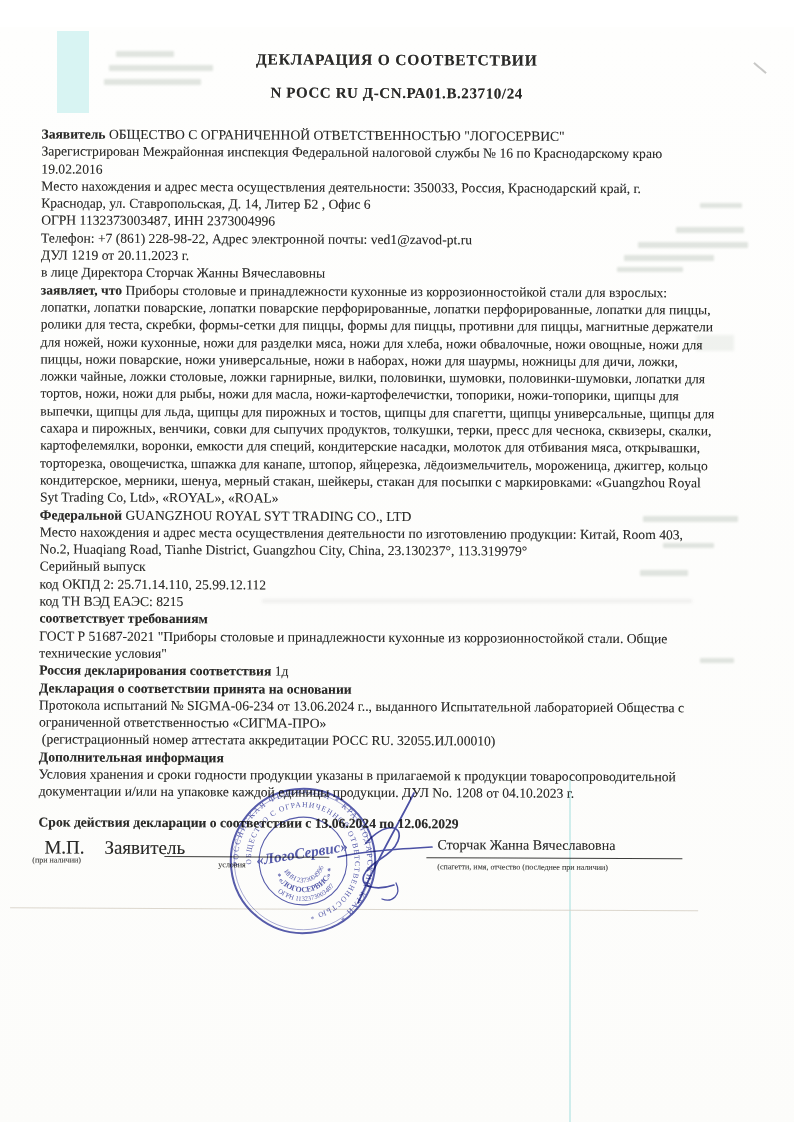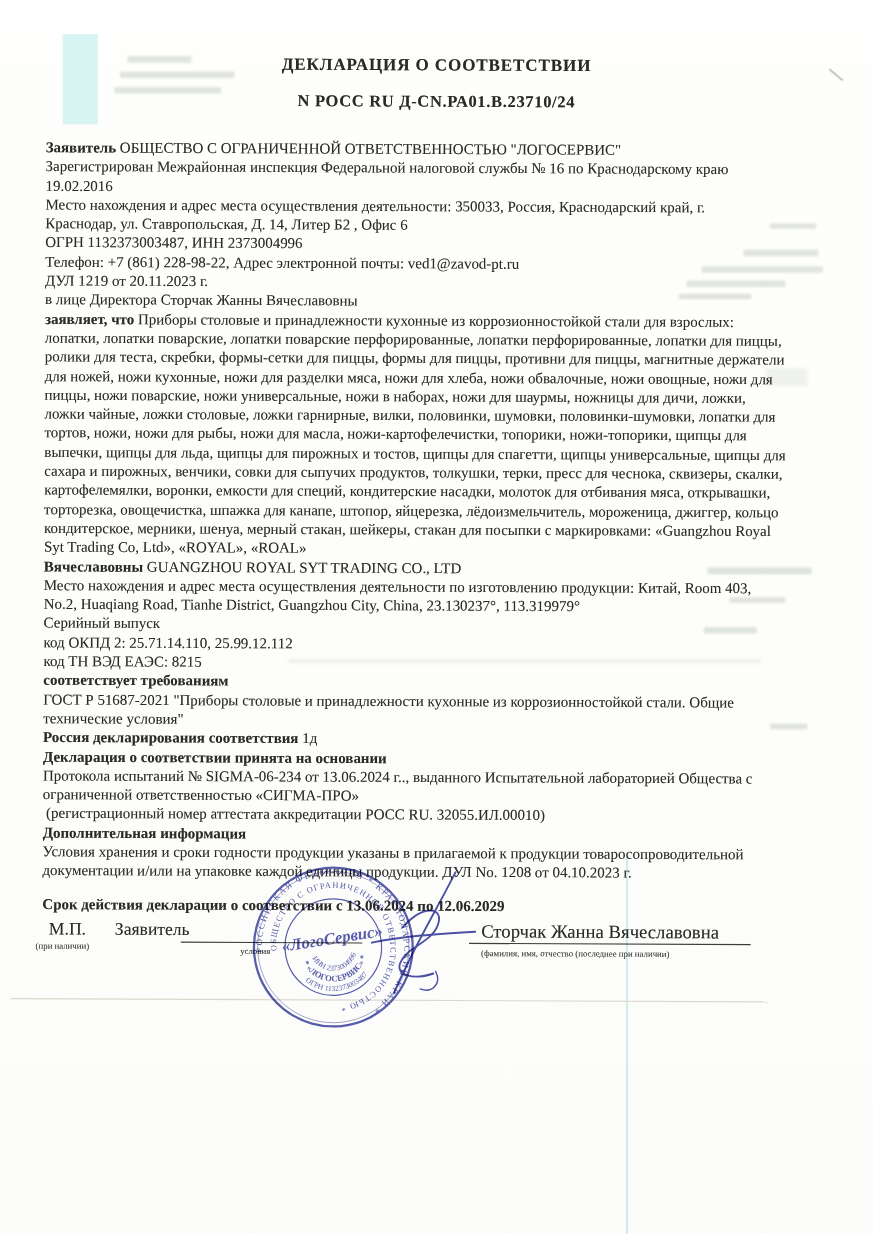--- a/index.html
+++ b/index.html
@@ -18,21 +18,21 @@
     text-shadow:0 0 .5px rgba(30,30,30,.45);}
   .bodycol{position:absolute;left:42px;top:100px;width:674px;
     font-size:13.6px;line-height:17.3px;
     text-shadow:0 0 .5px rgba(40,40,40,.35);}
   .bodycol div{margin:0;}
   b.lbl{font-weight:bold;}
   .sp12{height:13px;}
   .boldline{font-weight:bold;}
   .indent1{padding-left:3px;}
   
-  .sigtext{position:absolute;font-size:16px;text-shadow:0 0 .5px rgba(40,40,40,.35);}
+  .sigtext{position:absolute;font-size:19px;text-shadow:0 0 .5px rgba(40,40,40,.35);}
   .small{font-size:8px;color:#3c3c3a;}
   .hline{position:absolute;border-top:1.3px solid #3d3d3b;height:0;}
   .faintline{position:absolute;border-top:1px solid #d6d0c6;height:0;opacity:.85;}
   
   .band{position:absolute;left:57px;top:4px;width:32px;height:82px;
     background:rgba(200,240,238,.7);filter:blur(.5px);}
   .vline{position:absolute;left:569px;top:752px;width:2px;height:356px;
     background:rgba(140,216,214,.4);}
   .ghost{position:absolute;background:rgba(150,166,150,.28);filter:blur(1.1px);border-radius:1px;}
   .ghostbox{position:absolute;background:rgba(190,200,190,.22);filter:blur(1.5px);}
@@ -78,21 +78,21 @@
       <div><b class="lbl">Заявитель</b> <span>ОБЩЕСТВО С ОГРАНИЧЕННОЙ ОТВЕТСТВЕННОСТЬЮ "ЛОГОСЕРВИС"</span></div>
       <div>Зарегистрирован Межрайонная инспекция Федеральной налоговой службы № 16 по Краснодарскому краю</div>
       <div>19.02.2016</div>
       <div>Место нахождения и адрес места осуществления деятельности: 350033, Россия, Краснодарский край, г.</div>
       <div>Краснодар, ул. Ставропольская, Д. 14, Литер Б2 , Офис 6</div>
       <div>ОГРН 1132373003487, ИНН 2373004996</div>
       <div>Телефон: +7 (861) 228-98-22, Адрес электронной почты: ved1@zavod-pt.ru</div>
       <div>ДУЛ 1219 от 20.11.2023 г.</div>
       <div>в лице Директора Сторчак Жанны Вячеславовны</div>
       <div><b class="lbl">заявляет, что</b> <span>Приборы столовые и принадлежности кухонные из коррозионностойкой стали для взрослых: лопатки, лопатки поварские, лопатки поварские перфорированные, лопатки перфорированные, лопатки для пиццы, ролики для теста, скребки, формы-сетки для пиццы, формы для пиццы, противни для пиццы, магнитные держатели для ножей, ножи кухонные, ножи для разделки мяса, ножи для хлеба, ножи обвалочные, ножи овощные, ножи для пиццы, ножи поварские, ножи универсальные, ножи в наборах, ножи для шаурмы, ножницы для дичи, ложки, ложки чайные, ложки столовые, ложки гарнирные, вилки, половинки, шумовки, половинки-шумовки, лопатки для тортов, ножи, ножи для рыбы, ножи для масла, ножи-картофелечистки, топорики, ножи-топорики, щипцы для выпечки, щипцы для льда, щипцы для пирожных и тостов, щипцы для спагетти, щипцы универсальные, щипцы для сахара и пирожных, венчики, совки для сыпучих продуктов, толкушки, терки, пресс для чеснока, сквизеры, скалки, картофелемялки, воронки, емкости для специй, кондитерские насадки, молоток для отбивания мяса, открывашки, торторезка, овощечистка, шпажка для канапе, штопор, яйцерезка, лёдоизмельчитель, мороженица, джиггер, кольцо кондитерское, мерники, шенуа, мерный стакан, шейкеры, стакан для посыпки с маркировками: «Guangzhou Royal Syt Trading Co, Ltd», «ROYAL», «ROAL»</span></div>
-      <div><b class="lbl">Вячеславовны</b> <span>GUANGZHOU ROYAL SYT TRADING CO., LTD</span></div>
+      <div><b class="lbl">Федеральной</b> <span>GUANGZHOU ROYAL SYT TRADING CO., LTD</span></div>
       <div>Место нахождения и адрес места осуществления деятельности по изготовлению продукции: Китай, Room 403,</div>
       <div>No.2, Huaqiang Road, Tianhe District, Guangzhou City, China, 23.130237°, 113.319979°</div>
       <div>Серийный выпуск</div>
       <div>код ОКПД 2: 25.71.14.110, 25.99.12.112</div>
       <div>код ТН ВЭД ЕАЭС: 8215</div>
       <div class="boldline">соответствует требованиям</div>
       <div>ГОСТ Р 51687-2021  "Приборы столовые и принадлежности кухонные из коррозионностойкой стали. Общие</div>
       <div>технические условия"</div>
       <div><b class="lbl">Россия декларирования соответствия</b> <span>1д</span></div>
       <div class="boldline">Декларация о соответствии принята на основании</div>
@@ -104,23 +104,23 @@
       <div>документации и/или на упаковке каждой единицы продукции. ДУЛ No. 1208 от 04.10.2023 г.</div>
       <div class="sp12"></div>
       <div class="boldline">Срок действия декларации о соответствии с 13.06.2024 по 12.06.2029</div>
     </div>
 
     <div class="sigtext" style="left:48px;top:811px">М.П.</div>
     <div class="sigtext small" style="left:36px;top:830px">(при наличии)</div>
     <div class="sigtext" style="left:108px;top:811px">Заявитель</div>
     <div class="hline" style="left:168px;top:830px;width:165px"></div>
     <div class="sigtext small" style="left:222px;top:834px">условия</div>
-    <div class="sigtext" style="left:441px;top:810px;font-size:17px">Сторчак Жанна Вячеславовна</div>
+    <div class="sigtext" style="left:441px;top:810px;font-size:14px">Сторчак Жанна Вячеславовна</div>
     <div class="hline" style="left:430px;top:830px;width:256px"></div>
-    <div class="sigtext small" style="left:441px;top:835px">(фамилия, имя, отчество (последнее при наличии)</div>
+    <div class="sigtext small" style="left:441px;top:835px">(спагетти, имя, отчество (последнее при наличии)</div>
     <div class="faintline" style="left:14px;top:882px;width:688px"></div>
   </div>
 
   <svg class="stamp" viewBox="0 0 160 160">
     <defs>
       <path id="sro" d="M 14,80 A 66,66 0 1 1 145.9,80 A 66,66 0 1 1 14,80" fill="none"></path>
       <path id="srm" d="M 27,80 A 53,53 0 1 1 132.9,80 A 53,53 0 1 1 27,80" fill="none"></path>
       <path id="sb1" d="M 58,80 A 22,22 0 0 0 102,80" fill="none"></path>
       <path id="sb2" d="M 48,80 A 32,32 0 0 0 112,80" fill="none"></path>
       <path id="sb3" d="M 39,80 A 41,41 0 0 0 121,80" fill="none"></path>

